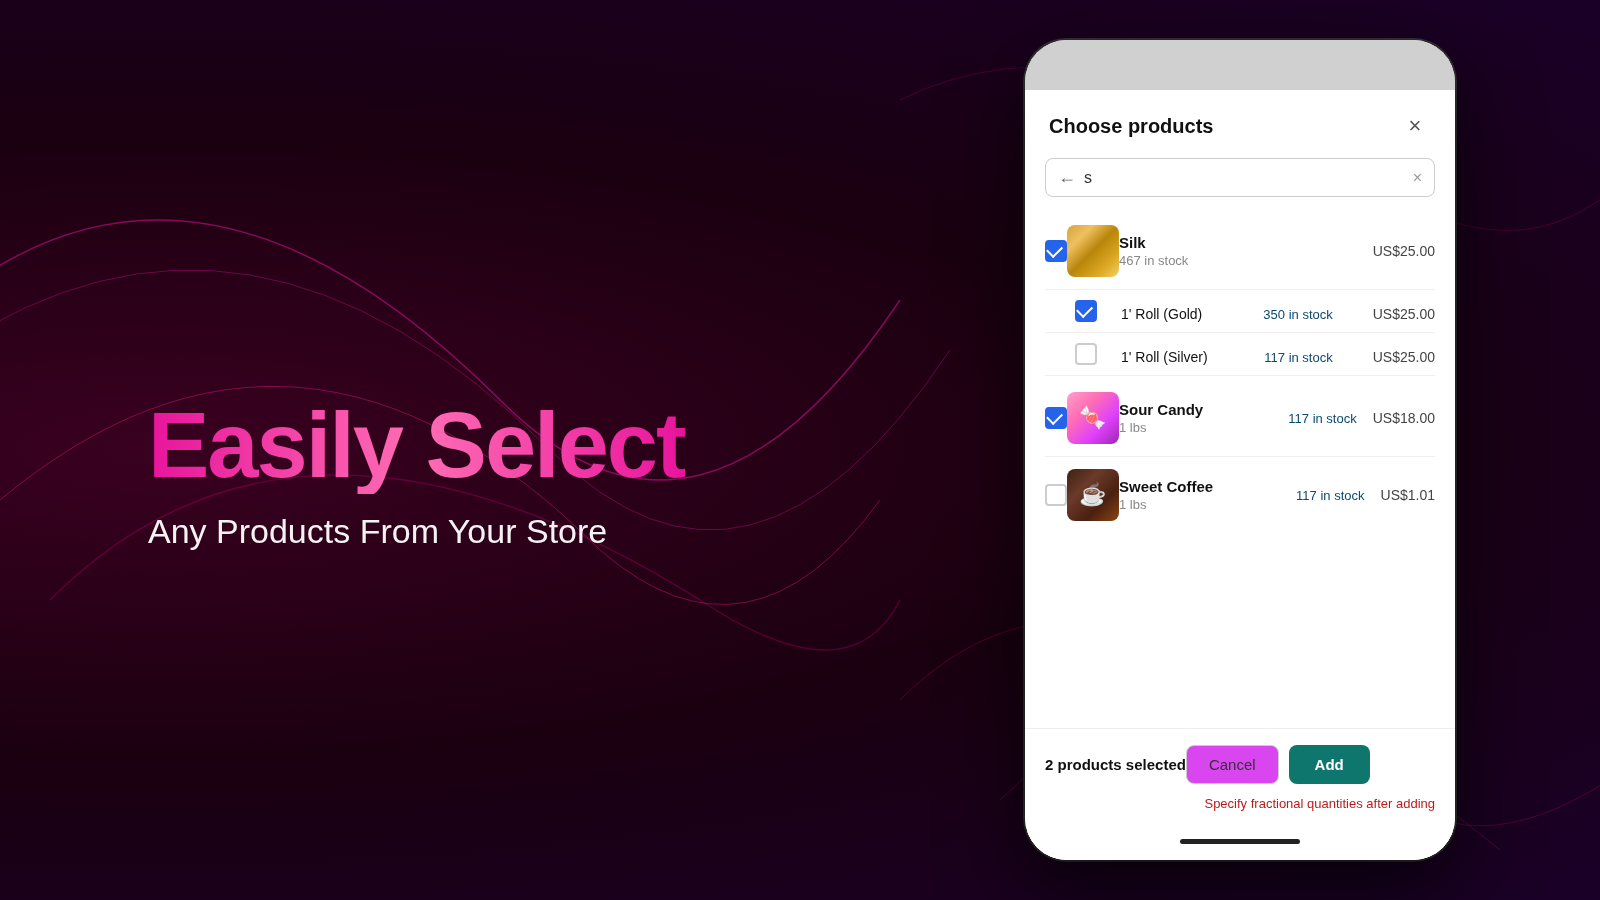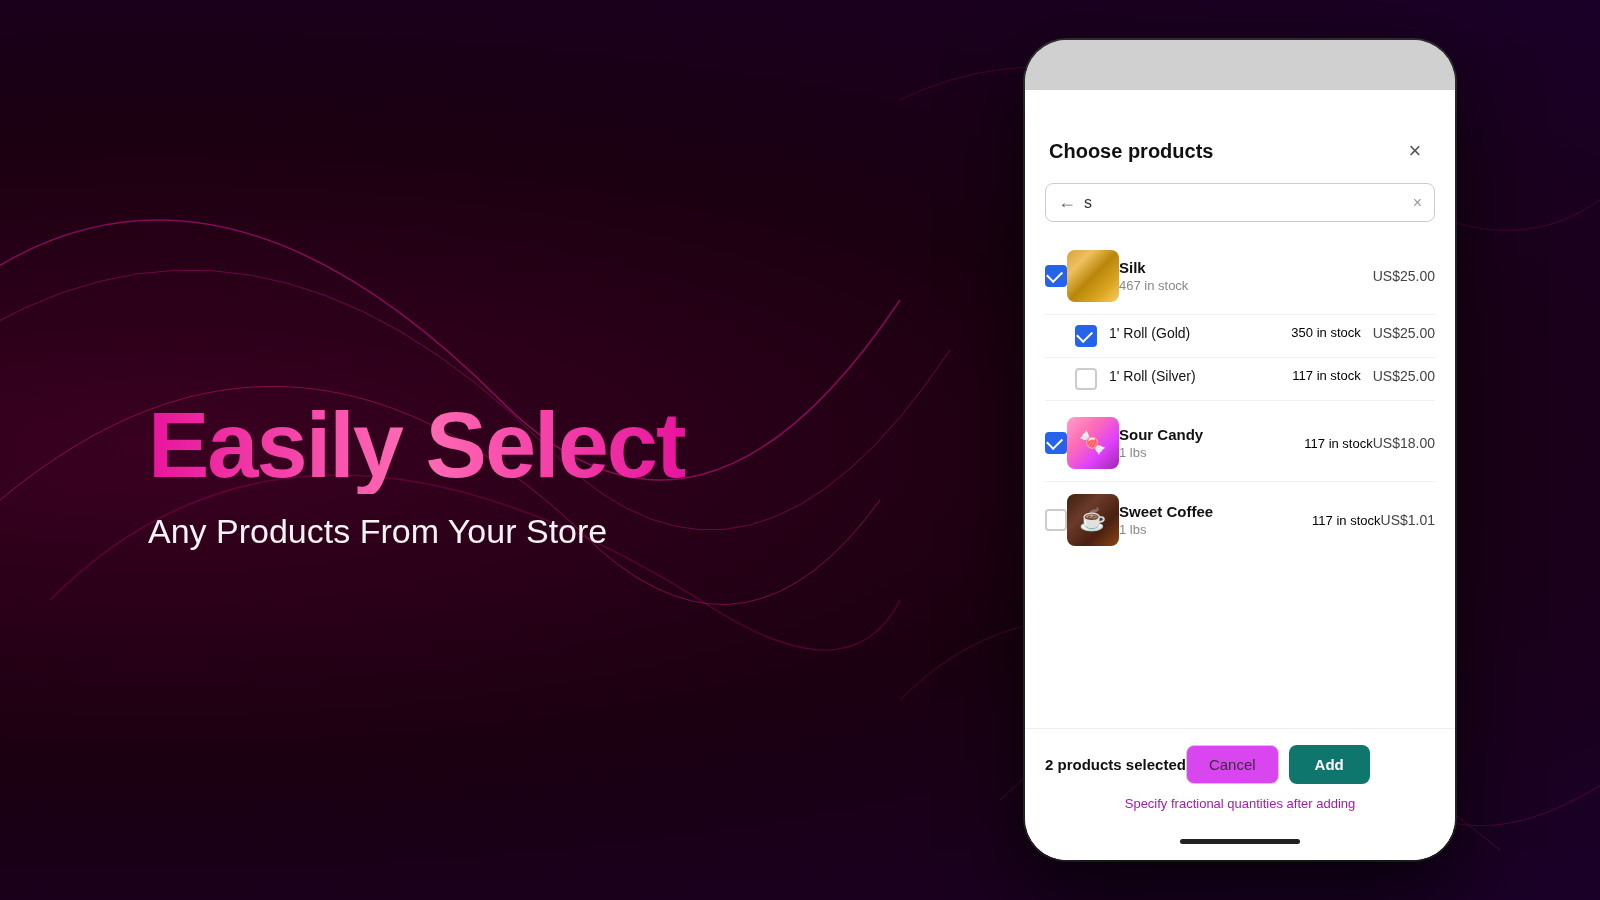--- a/index.html
+++ b/index.html
@@ -103,21 +103,20 @@
       overflow: hidden;
     }
 
     
     .modal-header {
       display: flex;
       align-items: center;
       justify-content: space-between;
       padding: 20px 24px 16px;
       flex-shrink: 0;
-      margin-top: 25px;
     }
 
     .modal-title {
       font-size: 20px;
       font-weight: 700;
       color: #111;
     }
 
     .close-btn {
       width: 32px;
@@ -234,37 +233,38 @@
     }
 
     .product-sub {
       font-size: 13px;
       color: #888;
       margin-top: 2px;
     }
 
     .product-stock {
       font-size: 13px;
-      color: #000000;
+      color: #0c4a6e;
+      margin-right: 16px;
     }
 
     .product-price {
       font-size: 14px;
       color: #444;
       font-weight: 500;
       white-space: nowrap;
     }
 
     
     .variant-row {
       display: flex;
-      align-items: flex-start;
+      align-items: flex-end;
       padding: 10px 0 10px 30px;
       border-bottom: 1px solid #f0f0f0;
-      gap: 12px;
+      gap: 24px;
     }
 
     .variant-row .product-name {
       font-size: 14px;
       font-weight: 400;
     }
 
     
     .modal-footer {
       flex-shrink: 0;
@@ -306,23 +306,23 @@
       border: none;
       border-radius: 8px;
       background: #0f766e;
       font-size: 15px;
       font-weight: 600;
       cursor: pointer;
       color: white;
     }
 
     .footer-note {
-      text-align: center;
+      text-align: right;
       font-size: 13px;
-      color: #a21caf;
+      color: #b91c1c;
       margin-bottom: 8px;
     }
 
     .phone-home-bar {
       display: flex;
       justify-content: center;
       padding: 8px 0 16px;
       background: white;
     }
 

